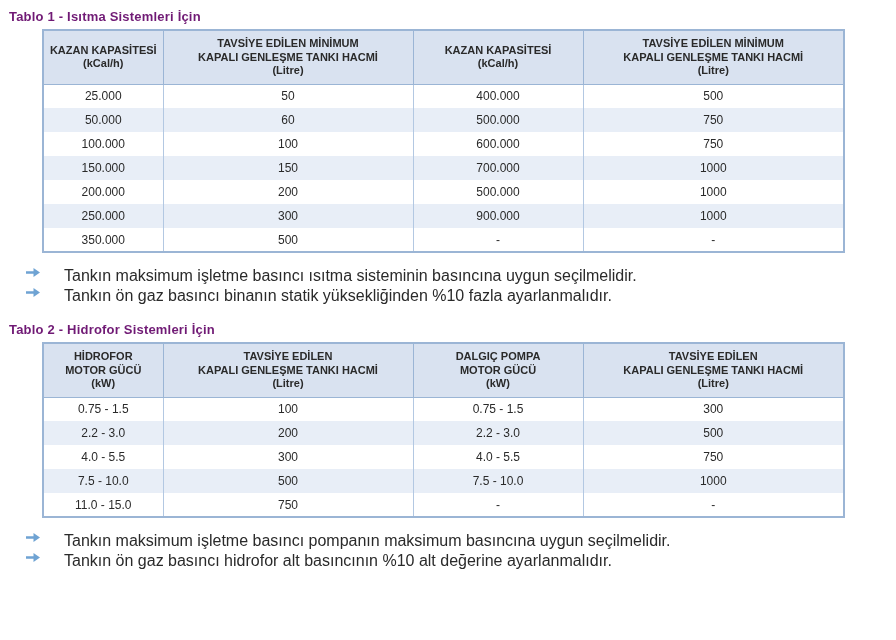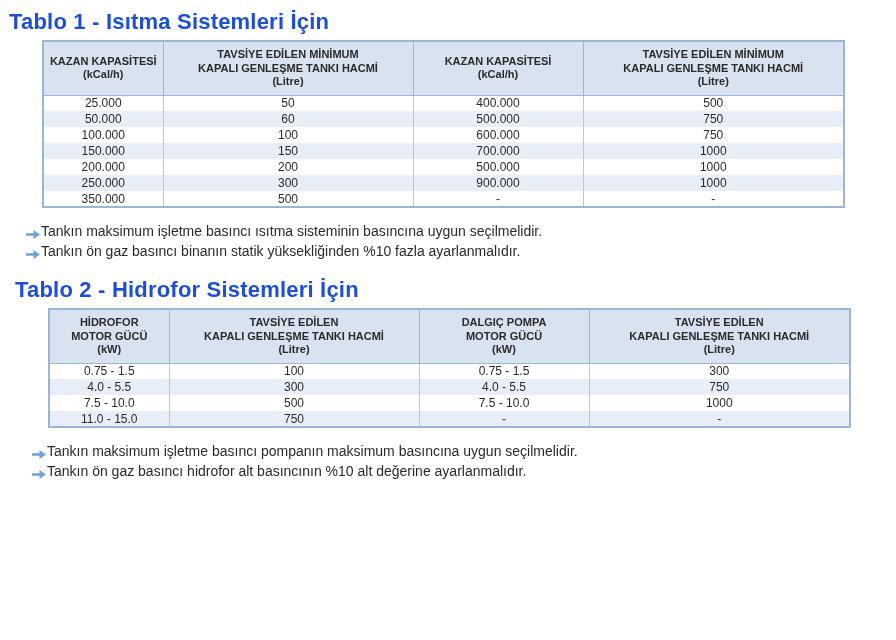--- a/index.html
+++ b/index.html
@@ -6,23 +6,23 @@
   html, body {
     margin: 0; padding: 0;
     width: 896px; height: 640px;
     background: #ffffff;
     font-family: "Liberation Sans", sans-serif;
     color: #2a2a2a;
     overflow: hidden;
   }
   .page { padding-top: 9px; }
   .section-title {
-    font-size: 22px;
+    font-size: 13px;
     font-weight: bold;
-    color: #1d4ed8;
+    color: #701a75;
     margin: 0 12px 5px 9px;
     letter-spacing: 0.2px;
   }
   .data-table {
     border-collapse: collapse;
     table-layout: fixed;
     width: 801px;
     margin-left: 42px;
     border: 2px solid #9bb5d5;
   }
@@ -33,43 +33,43 @@
     line-height: 13.5px;
     font-weight: bold;
     white-space: pre-line;
     padding: 6px 4px;
     text-align: center;
     vertical-align: middle;
   }
   .data-table td {
     font-size: 12px;
     text-align: center;
-    height: 16px;
+    height: 24px;
     padding: 0 4px;
     border-left: 1px solid #b3c8e2;
     border-right: 1px solid #b3c8e2;
     vertical-align: middle;
   }
   .data-table tbody tr:nth-child(even) { background: #e8eef7; }
   .data-table tbody tr:nth-child(odd)  { background: #ffffff; }
   .col-1 { width: 120px; }
   .col-2 { width: 250px; }
   .col-3 { width: 170px; }
   .col-4 { width: 261px; }
   .notes { margin: 14px 0 0 26px; }
   .note {
     display: flex;
-    align-items: flex-end;
-    gap: 0;
-    font-size: 14px;
+    align-items: flex-start;
+    gap: 23px;
+    font-size: 16px;
     line-height: 18px;
     margin-bottom: 2px;
   }
   .arrow { display: inline-flex; flex: 0 0 auto; }
-  .section + .section { margin-top: 17px; padding-left: 6px; }
+  .section + .section { margin-top: 17px; }
 </style>
 </head>
 <body>
 
 <div class="page">
 
   <div class="section">
     <h2 class="section-title">Tablo 1 - Isıtma Sistemleri İçin</h2>
 
     <table class="data-table">
@@ -186,20 +186,26 @@
         </tr>
       </thead>
       <tbody>
         <tr>
           <td>0.75 - 1.5</td>
           <td>100</td>
           <td>0.75 - 1.5</td>
           <td>300</td>
         </tr>
         <tr>
+          <td>2.2 - 3.0</td>
+          <td>200</td>
+          <td>2.2 - 3.0</td>
+          <td>500</td>
+        </tr>
+        <tr>
           <td>4.0 - 5.5</td>
           <td>300</td>
           <td>4.0 - 5.5</td>
           <td>750</td>
         </tr>
         <tr>
           <td>7.5 - 10.0</td>
           <td>500</td>
           <td>7.5 - 10.0</td>
           <td>1000</td>

